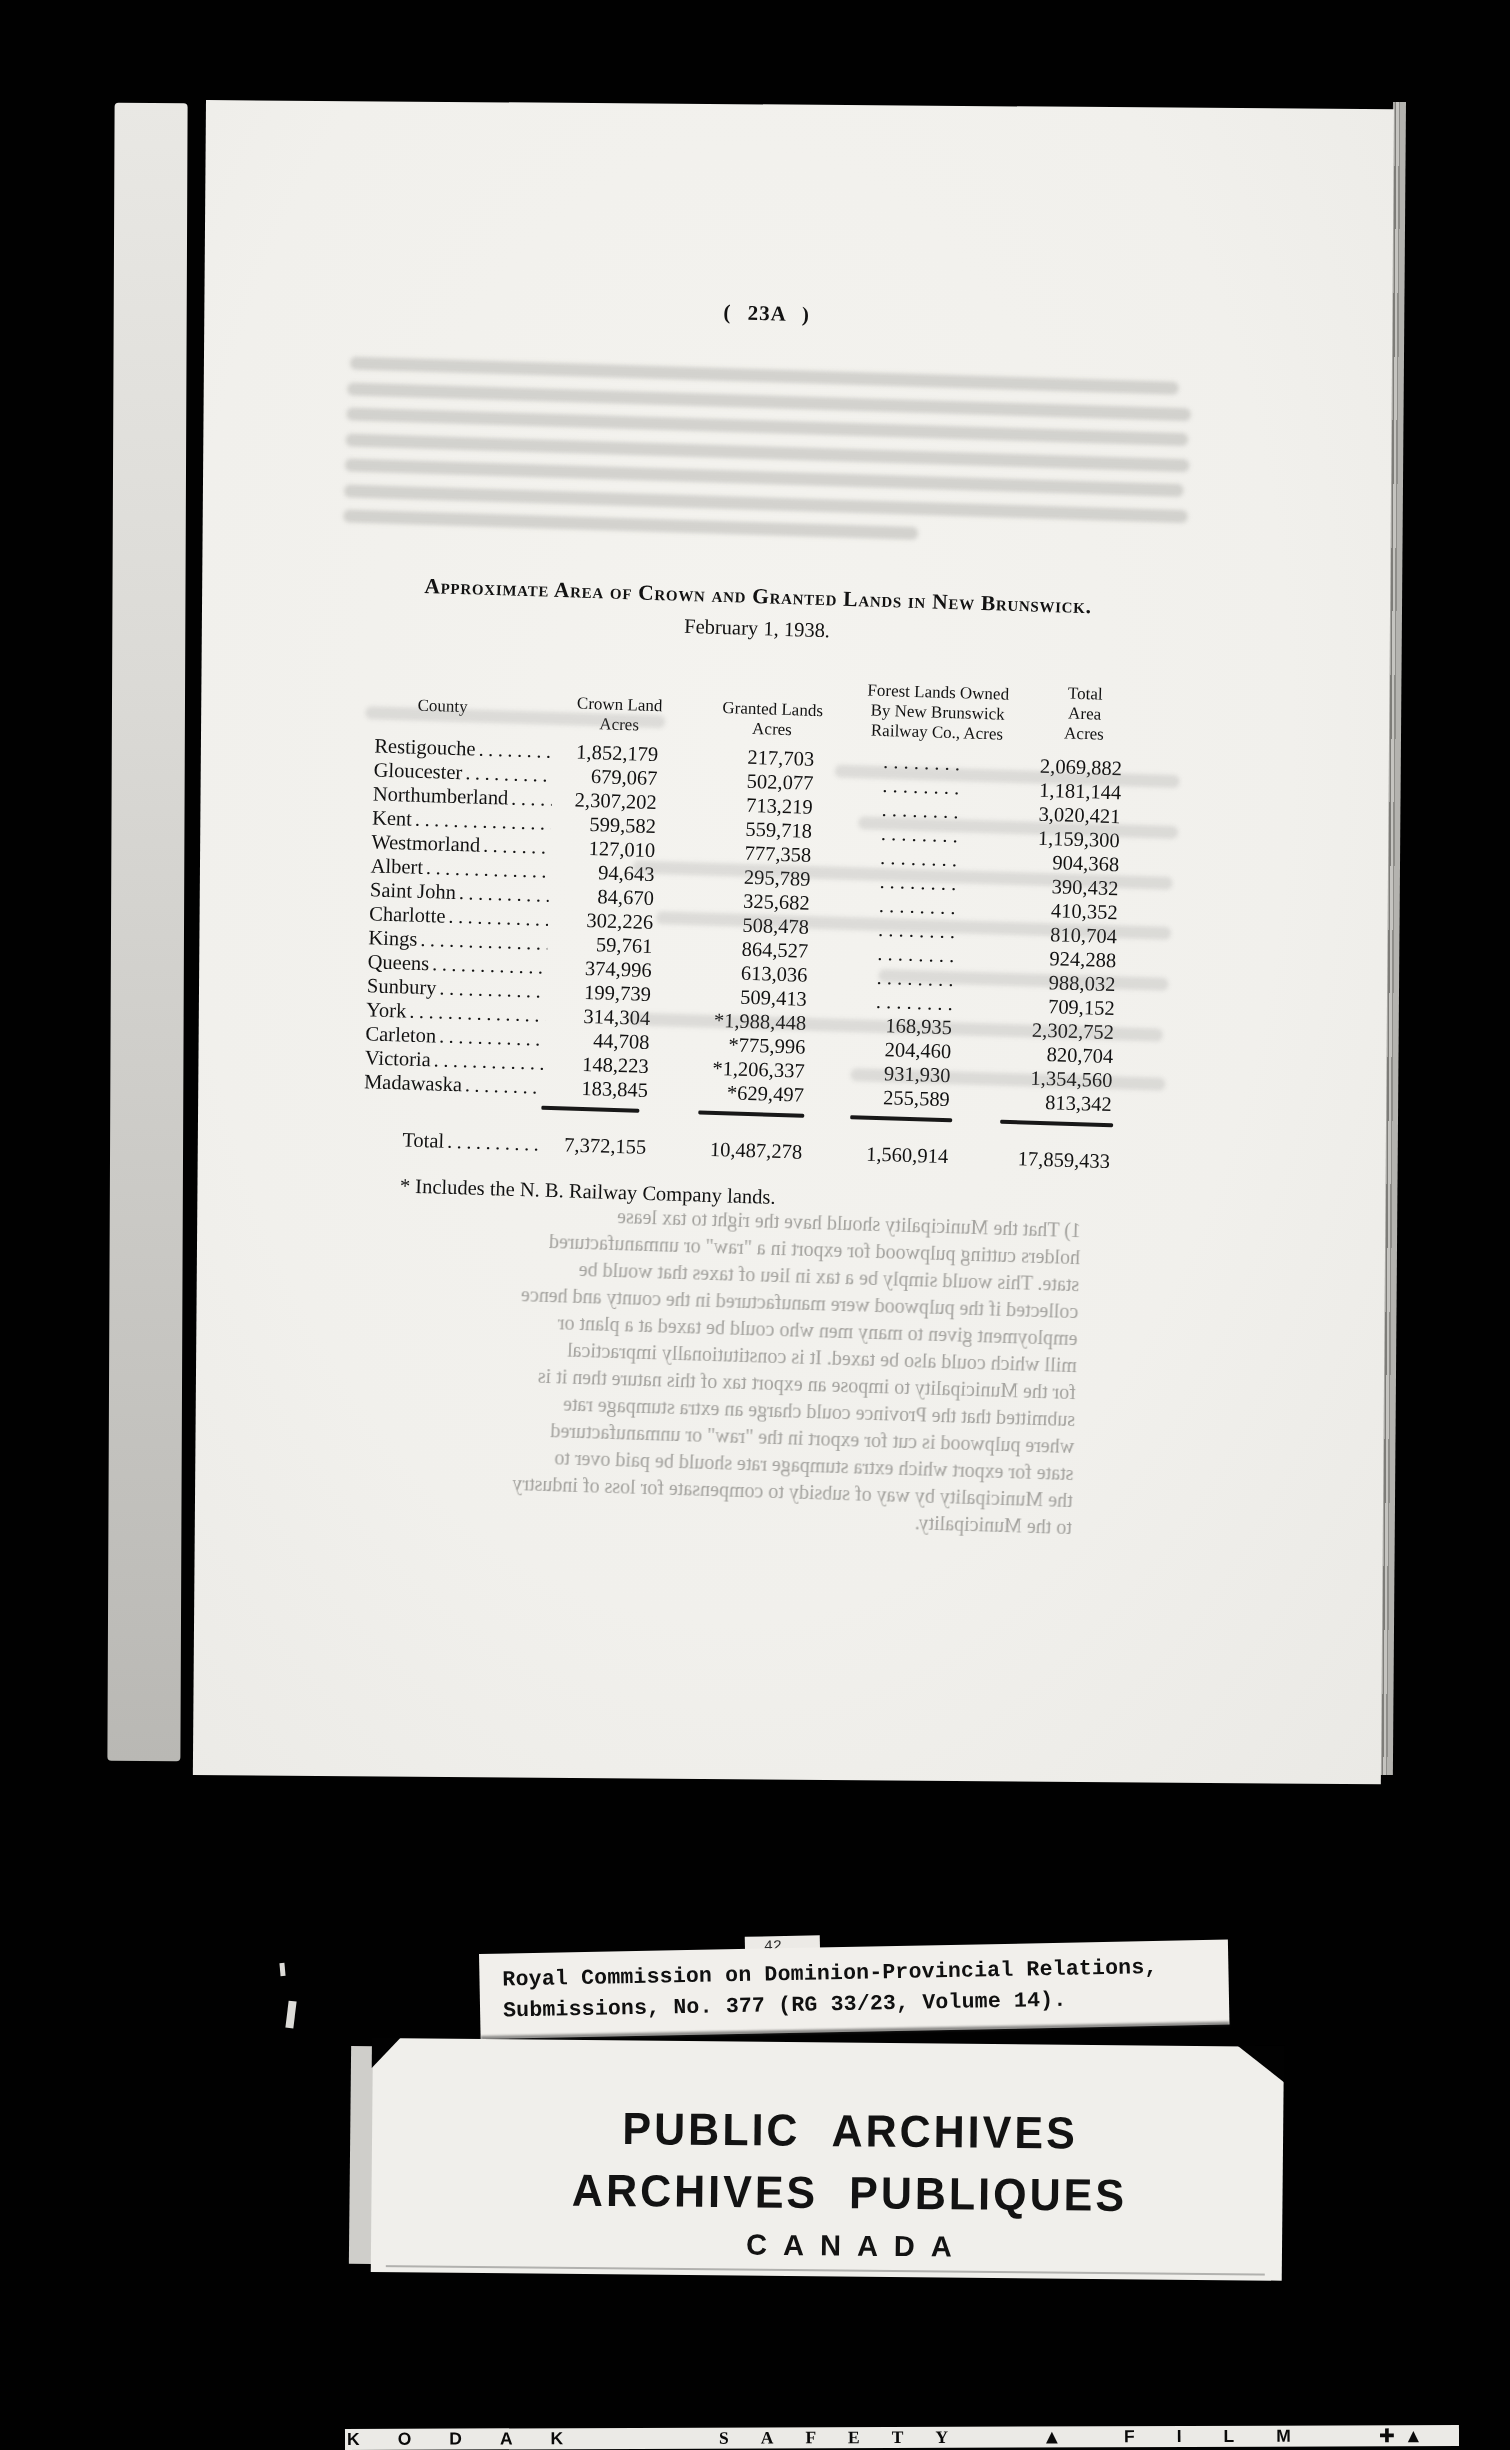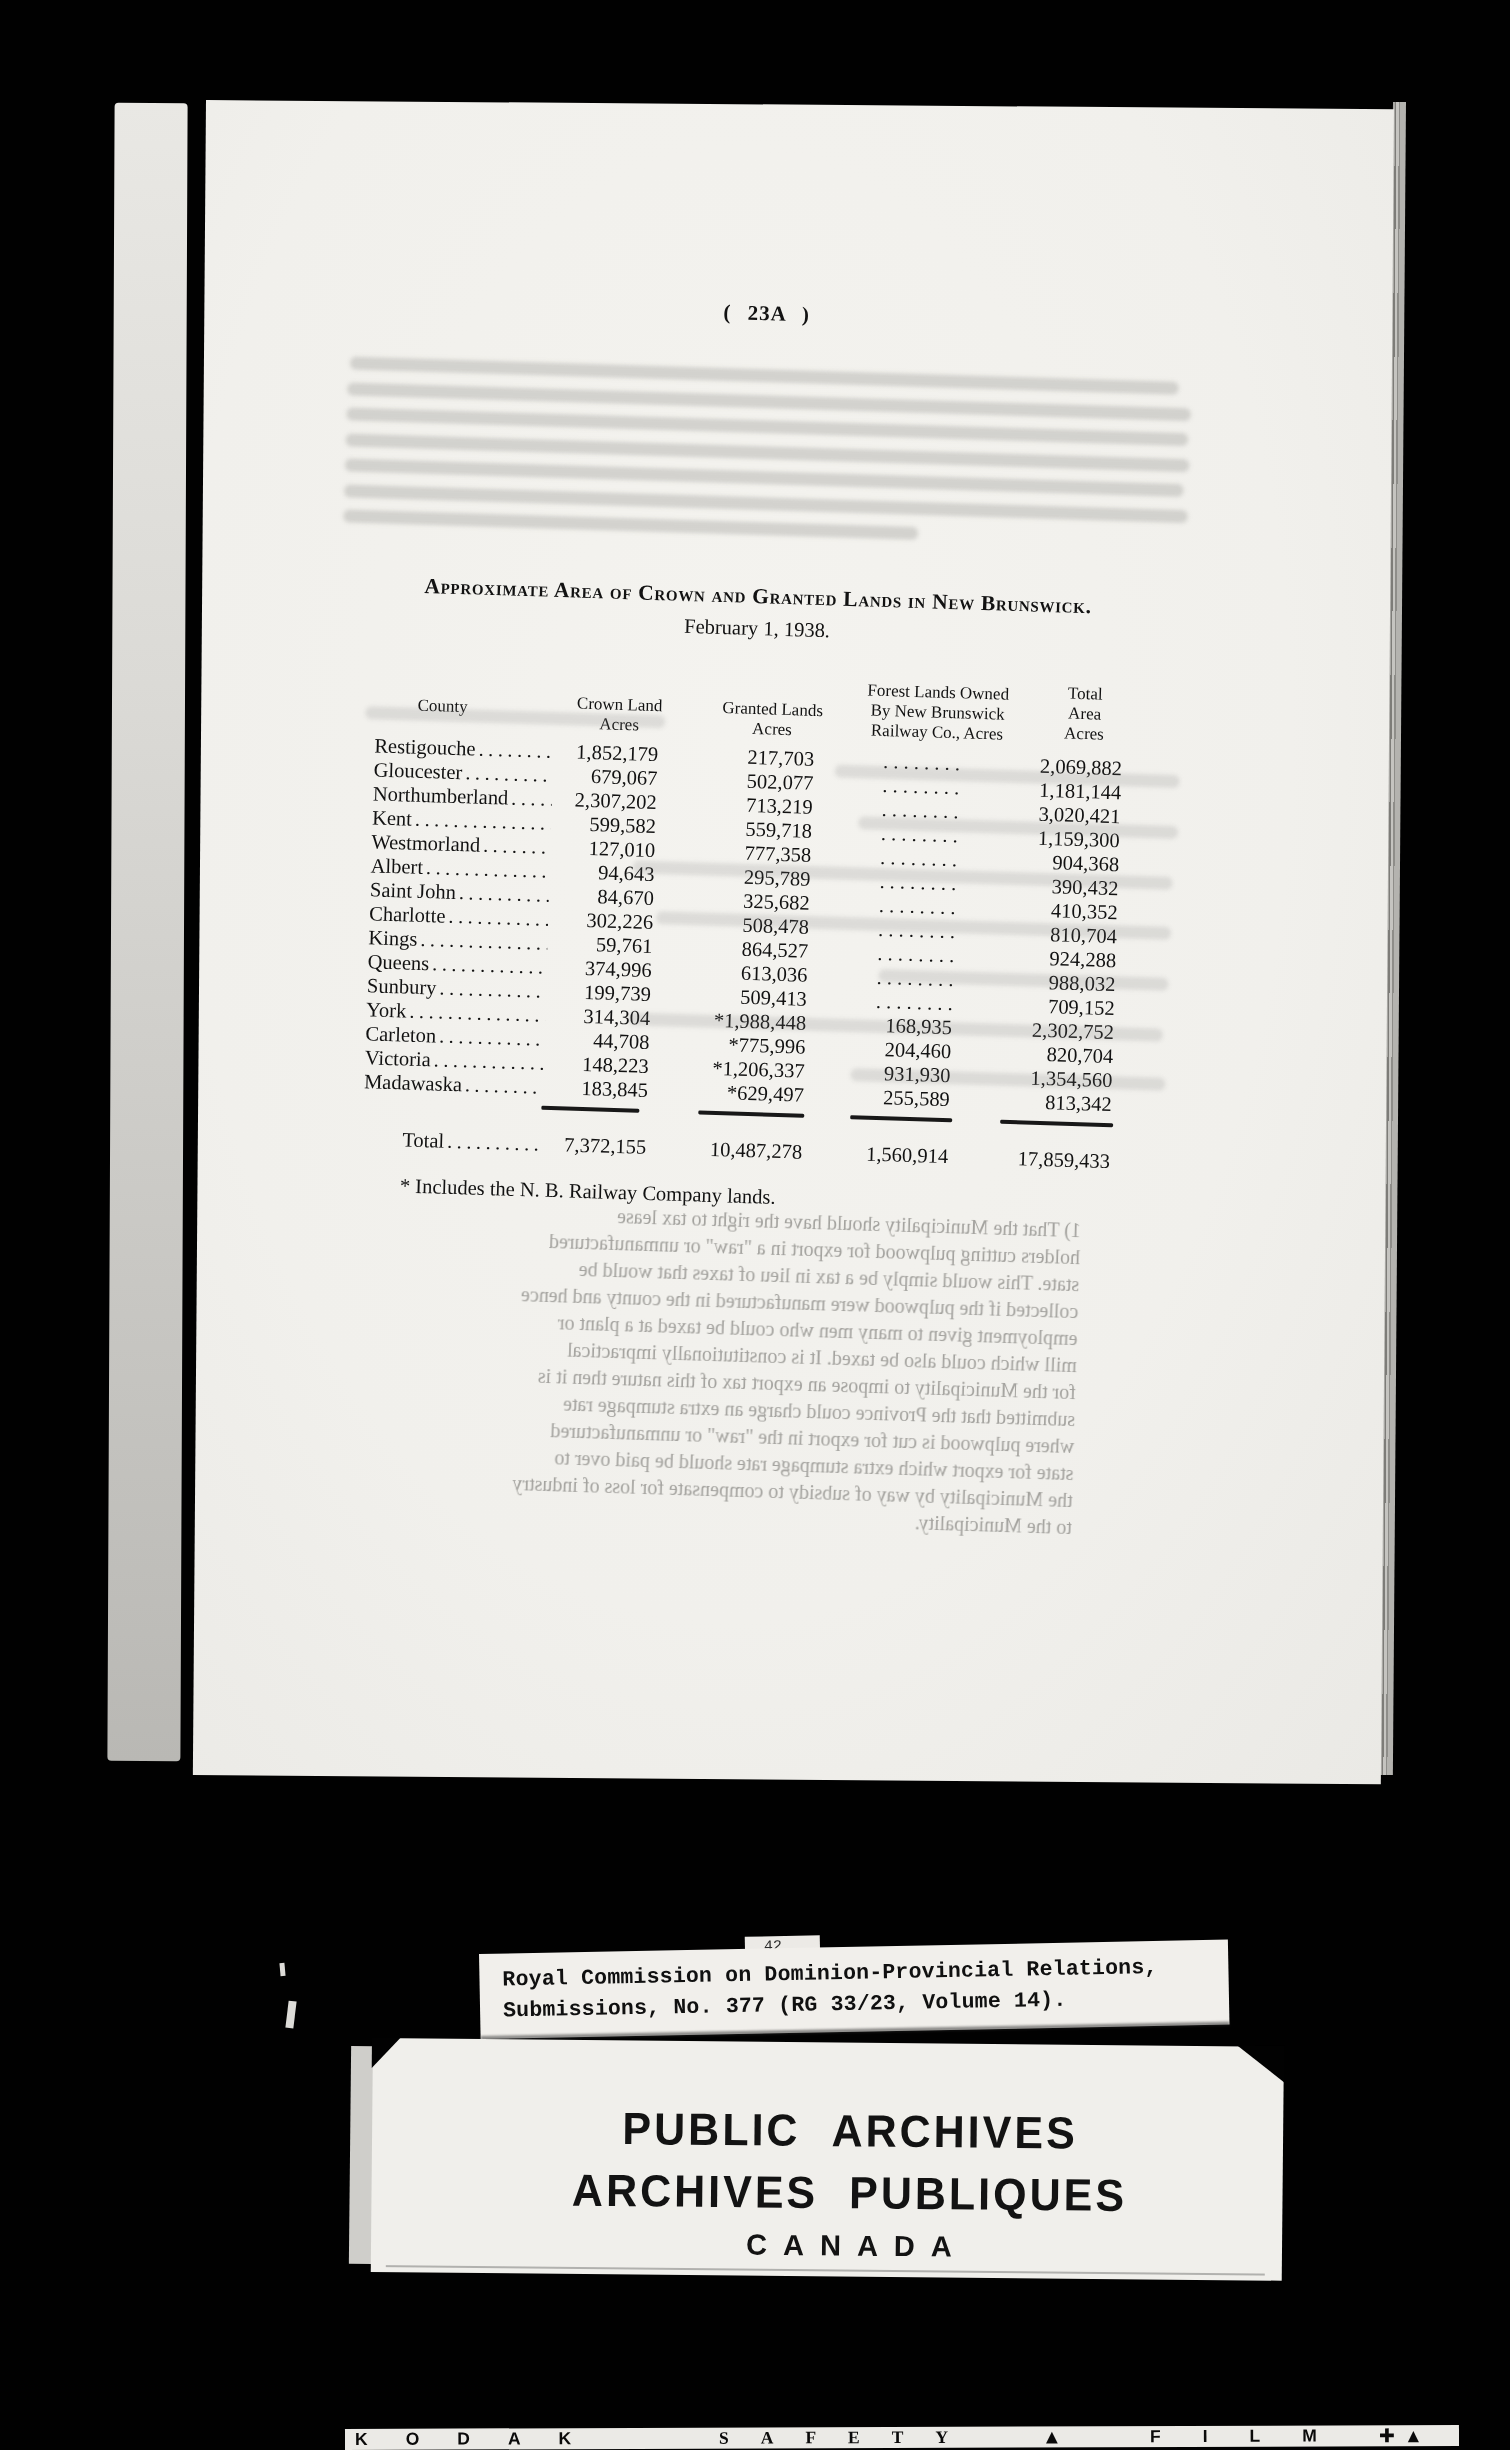--- a/index.html
+++ b/index.html
@@ -80,24 +80,24 @@
   .card-line.l1{margin-top:64px;}
   .card-line.l2{margin-top:13px;}
   .card-canada{margin-top:12px;font-size:29px;letter-spacing:16px;text-indent:16px;}
   .card .edge-line{position:absolute;left:15px;bottom:5px;width:879px;height:2.5px;background:rgba(60,60,60,0.35);filter:blur(0.5px);}
 
   
   .kodak-strip{position:absolute;left:345px;top:2427px;width:1114px;height:21px;background:#ebeae6;
     transform:rotate(-0.2deg);font-family:"Liberation Sans","DejaVu Sans",sans-serif;font-weight:700;
     font-size:17.5px;line-height:21px;color:#0a0a0a;}
   .kword{position:absolute;top:0;white-space:nowrap;}
-  .kw-kodak{left:10px;letter-spacing:38px;}
+  .kw-kodak{left:2px;letter-spacing:38px;}
   .kw-safety{left:374px;letter-spacing:32px;font-family:Liberation Serif, serif;}
   .kw-tri1{left:697px;font-size:20px;}
-  .kw-film{left:805px;letter-spacing:42px;text-align:center;}
+  .kw-film{left:779px;letter-spacing:42px;text-align:center;}
   .kw-end{left:1034px;letter-spacing:9px;font-size:19px;}
 
   .speck{position:absolute;background:#dddcd8;}
 </style>
 </head>
 <body>
 
 <div class="film">
 
   <div class="left-strip"></div>

